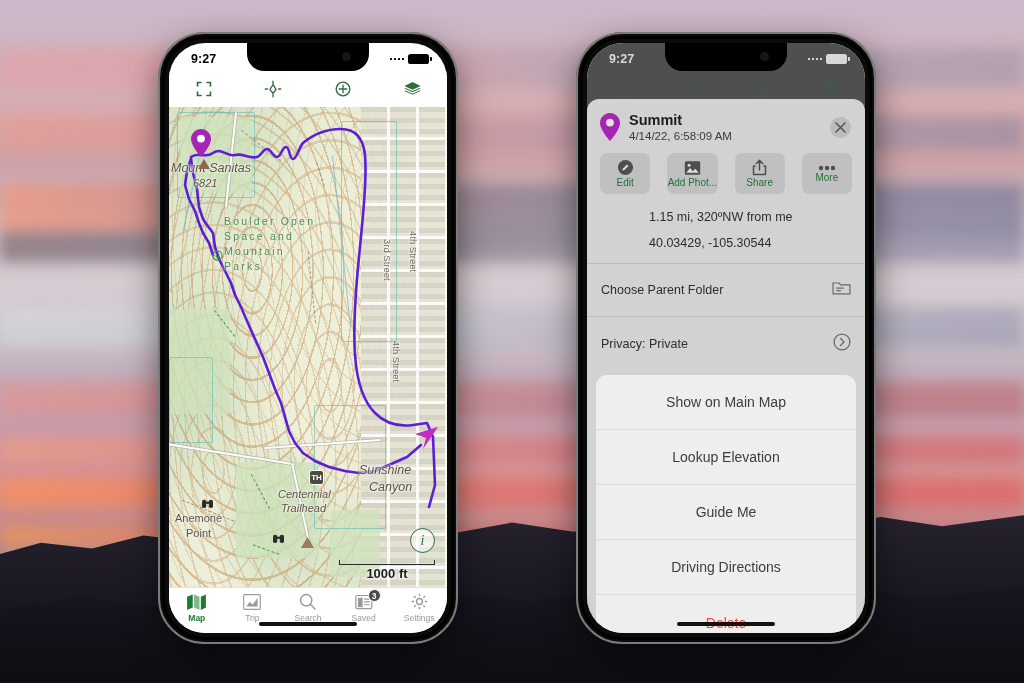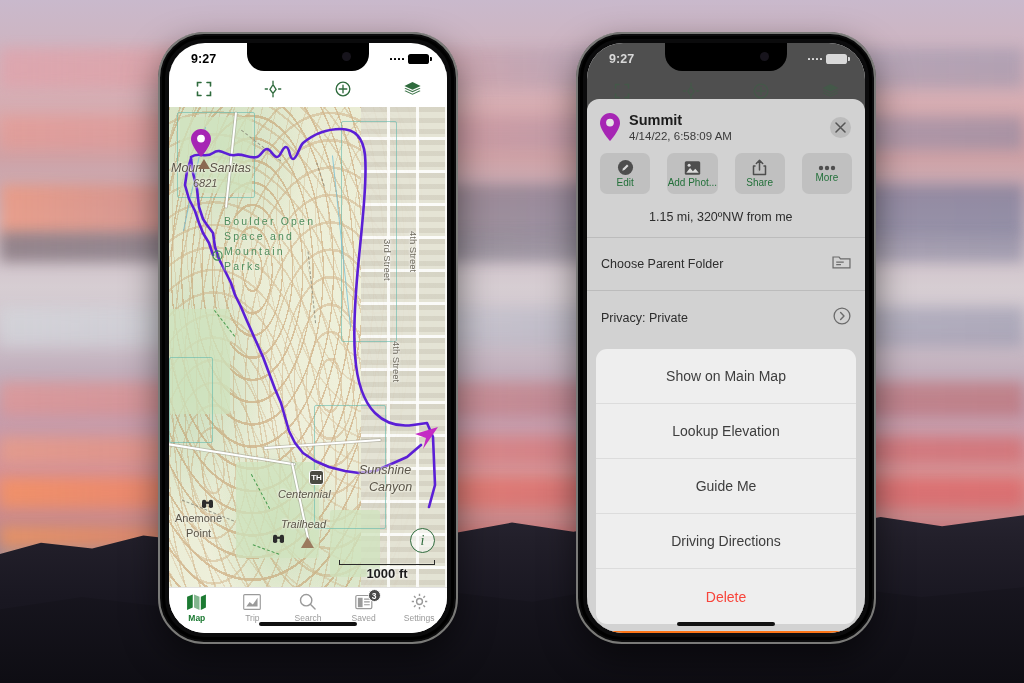--- a/index.html
+++ b/index.html
@@ -445,21 +445,21 @@
 
       <div class="street-label" style="left:224px;top:132px;transform:rotate(90deg);">3rd Street</div>
       <div class="street-label" style="left:250px;top:124px;transform:rotate(90deg);">4th Street</div>
       <div class="street-label" style="left:233px;top:234px;transform:rotate(90deg);">4th Street</div>
 
       <div class="map-label" style="left:190px;top:356px;font-size:12.5px;">Sunshine</div>
       <div class="map-label" style="left:200px;top:373px;font-size:12.5px;">Canyon</div>
 
       <div class="th-icon" style="left:140px;top:363px;">TH</div>
       <div class="map-label" style="left:109px;top:381px;font-size:11px;">Centennial</div>
-      <div class="map-label" style="left:112px;top:395px;font-size:11px;margin-top:16px;">Trailhead</div>
+      <div class="map-label" style="left:112px;top:395px;font-size:11px;">Trailhead</div>
 
       <div class="binocular" style="left:32px;top:388px;">
         <svg width="13" height="11" viewBox="0 0 14 12">
             <g fill="#2c2c2c">
               <rect x="1" y="2" width="4.6" height="9" rx="2"></rect>
               <rect x="8.4" y="2" width="4.6" height="9" rx="2"></rect>
               <rect x="5.3" y="4" width="3.4" height="2.4"></rect>
             </g>
           </svg>
       </div>
@@ -661,20 +661,21 @@
                 <circle cx="9" cy="3" r="2.2"></circle>
                 <circle cx="15" cy="3" r="2.2"></circle>
               </g>
           </svg>
           <span class="alabel">More</span>
         </div>
       </div>
 
       <div class="info-block">
         <div class="info-line">1.15 mi, 320ºNW from me</div>
+        <div class="info-line">40.03429, -105.30544</div>
       </div>
 
       <div class="opt-row">
         <span class="otext">Choose Parent Folder</span>
         <span>
           <svg width="19" height="16" viewBox="0 0 20 17">
               <g fill="none" stroke="#6b6b6b" stroke-width="1.3">
                 <path d="M1 3.2h6.4l1.6 2h10v9.6H1z" rx="1"></path>
                 <path d="M4.4 8.6h8M4.4 11.2h5"></path>
               </g>

